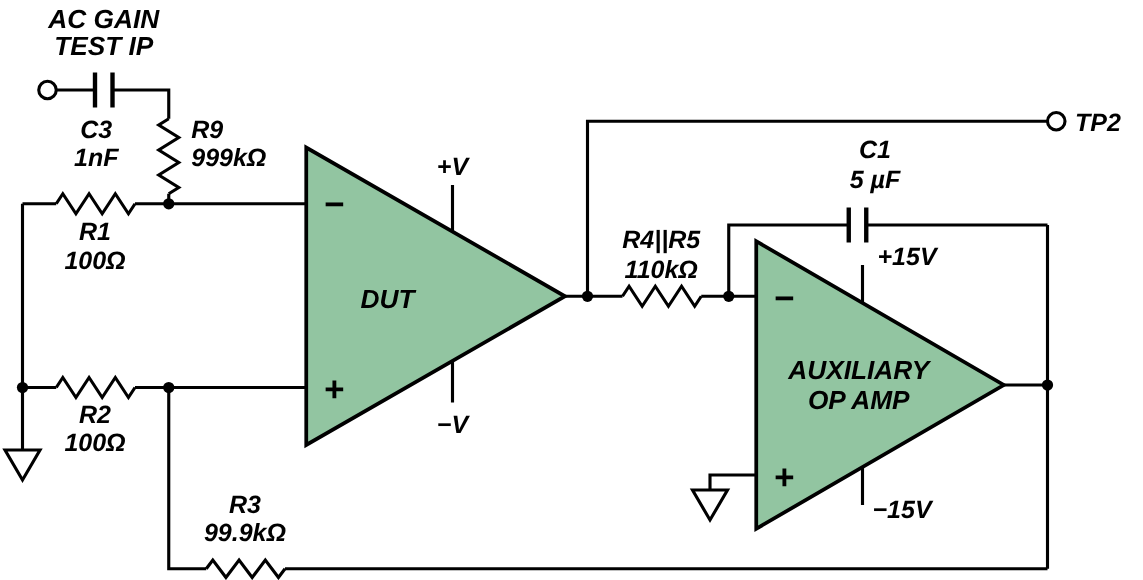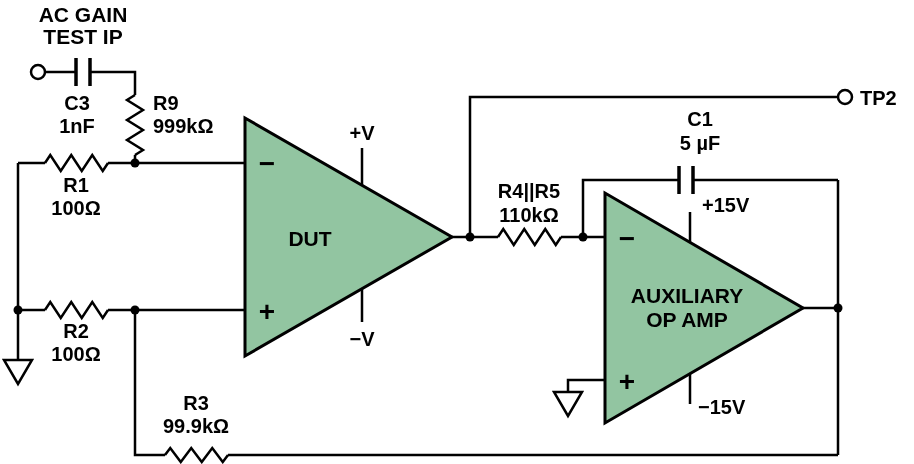--- a/index.html
+++ b/index.html
@@ -7,20 +7,21 @@
     padding: 0;
     background: #ffffff;
     font-family: "Liberation Sans", sans-serif;
   }
   .stage {
     position: relative;
     width: 914px;
     height: 464px;
     background: #ffffff;
     overflow: hidden;
+    font-style: italic;
   }
   svg { position: absolute; top: 0; left: 0; }
   text {
     font-family: "Liberation Sans", sans-serif;
     font-weight: bold;
     fill: #000000;
   }
   .lbl   { font-size: 20px; }
   .head  { font-size: 21px; }
   .sign  { font-size: 28px; }

